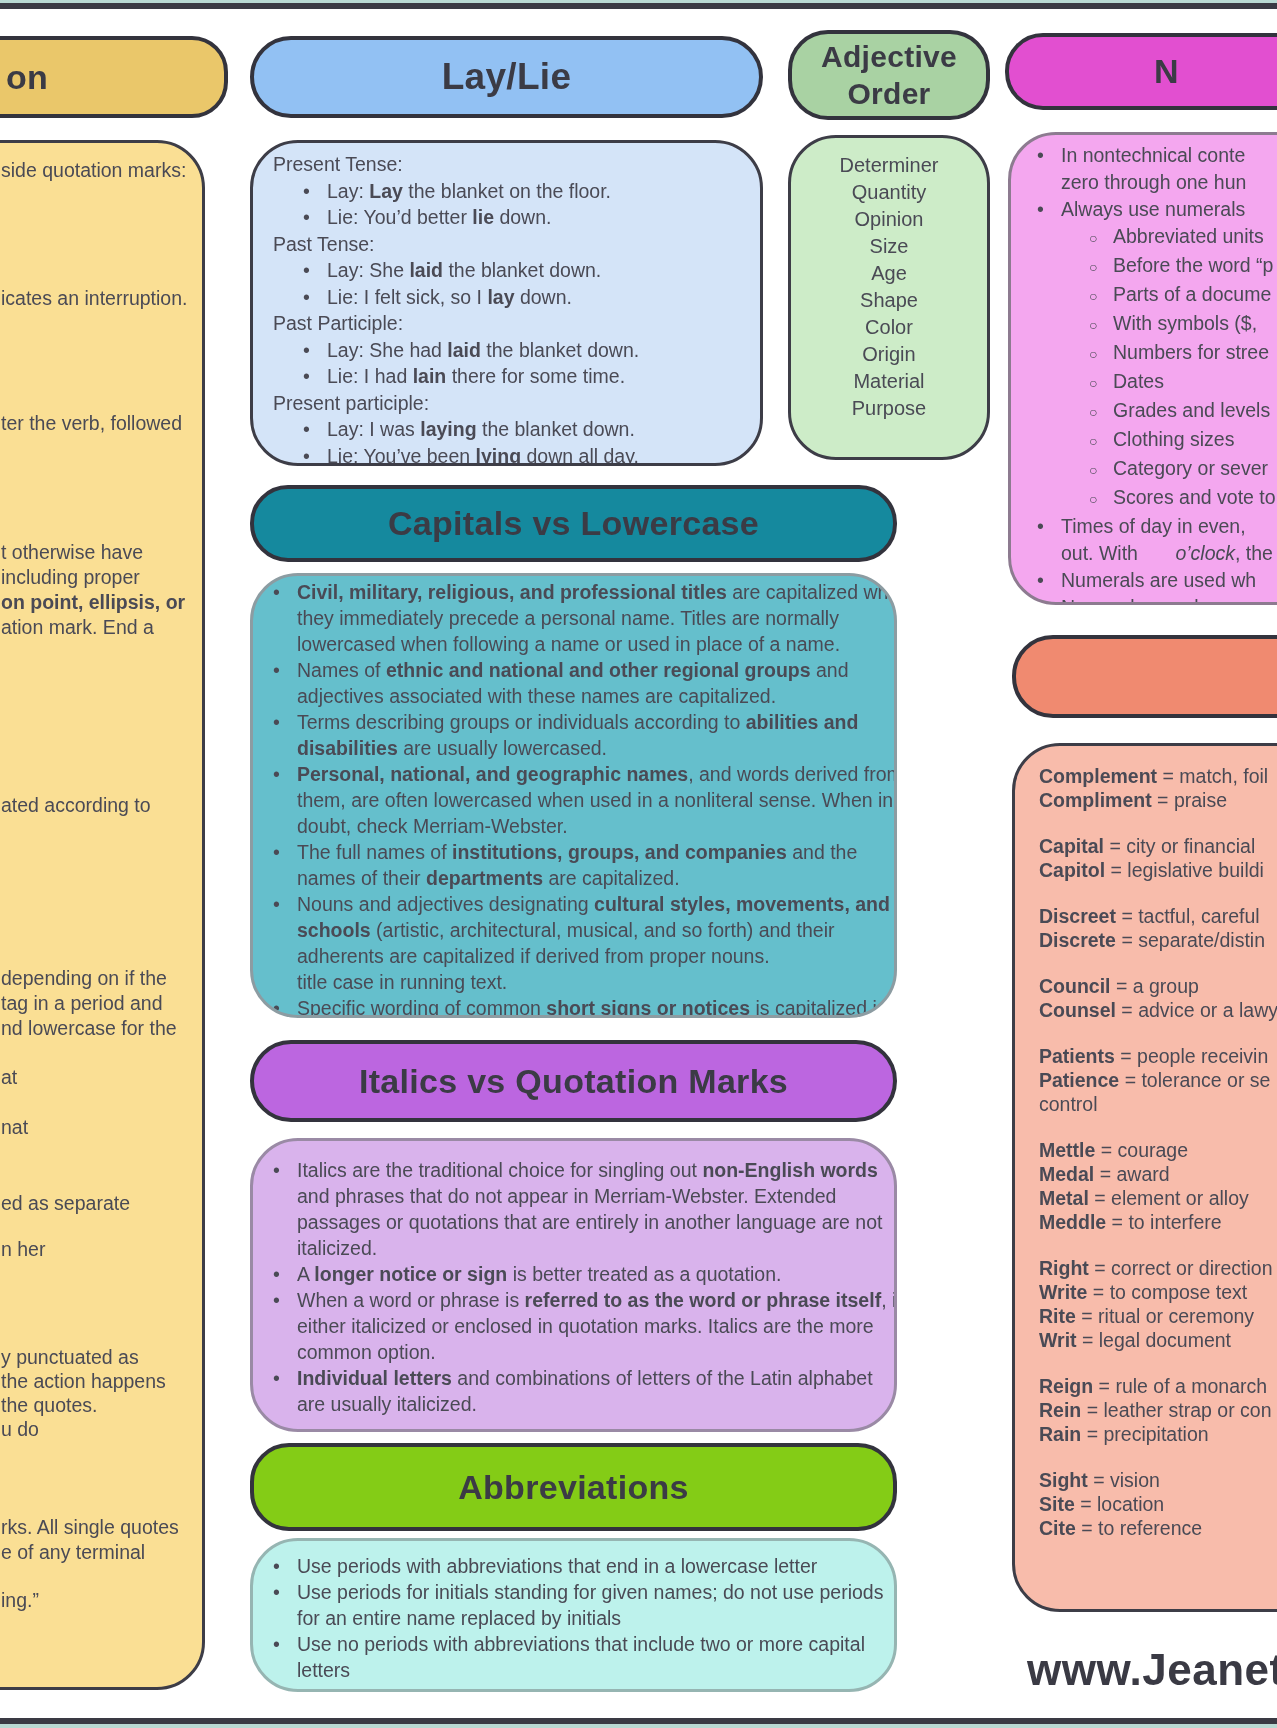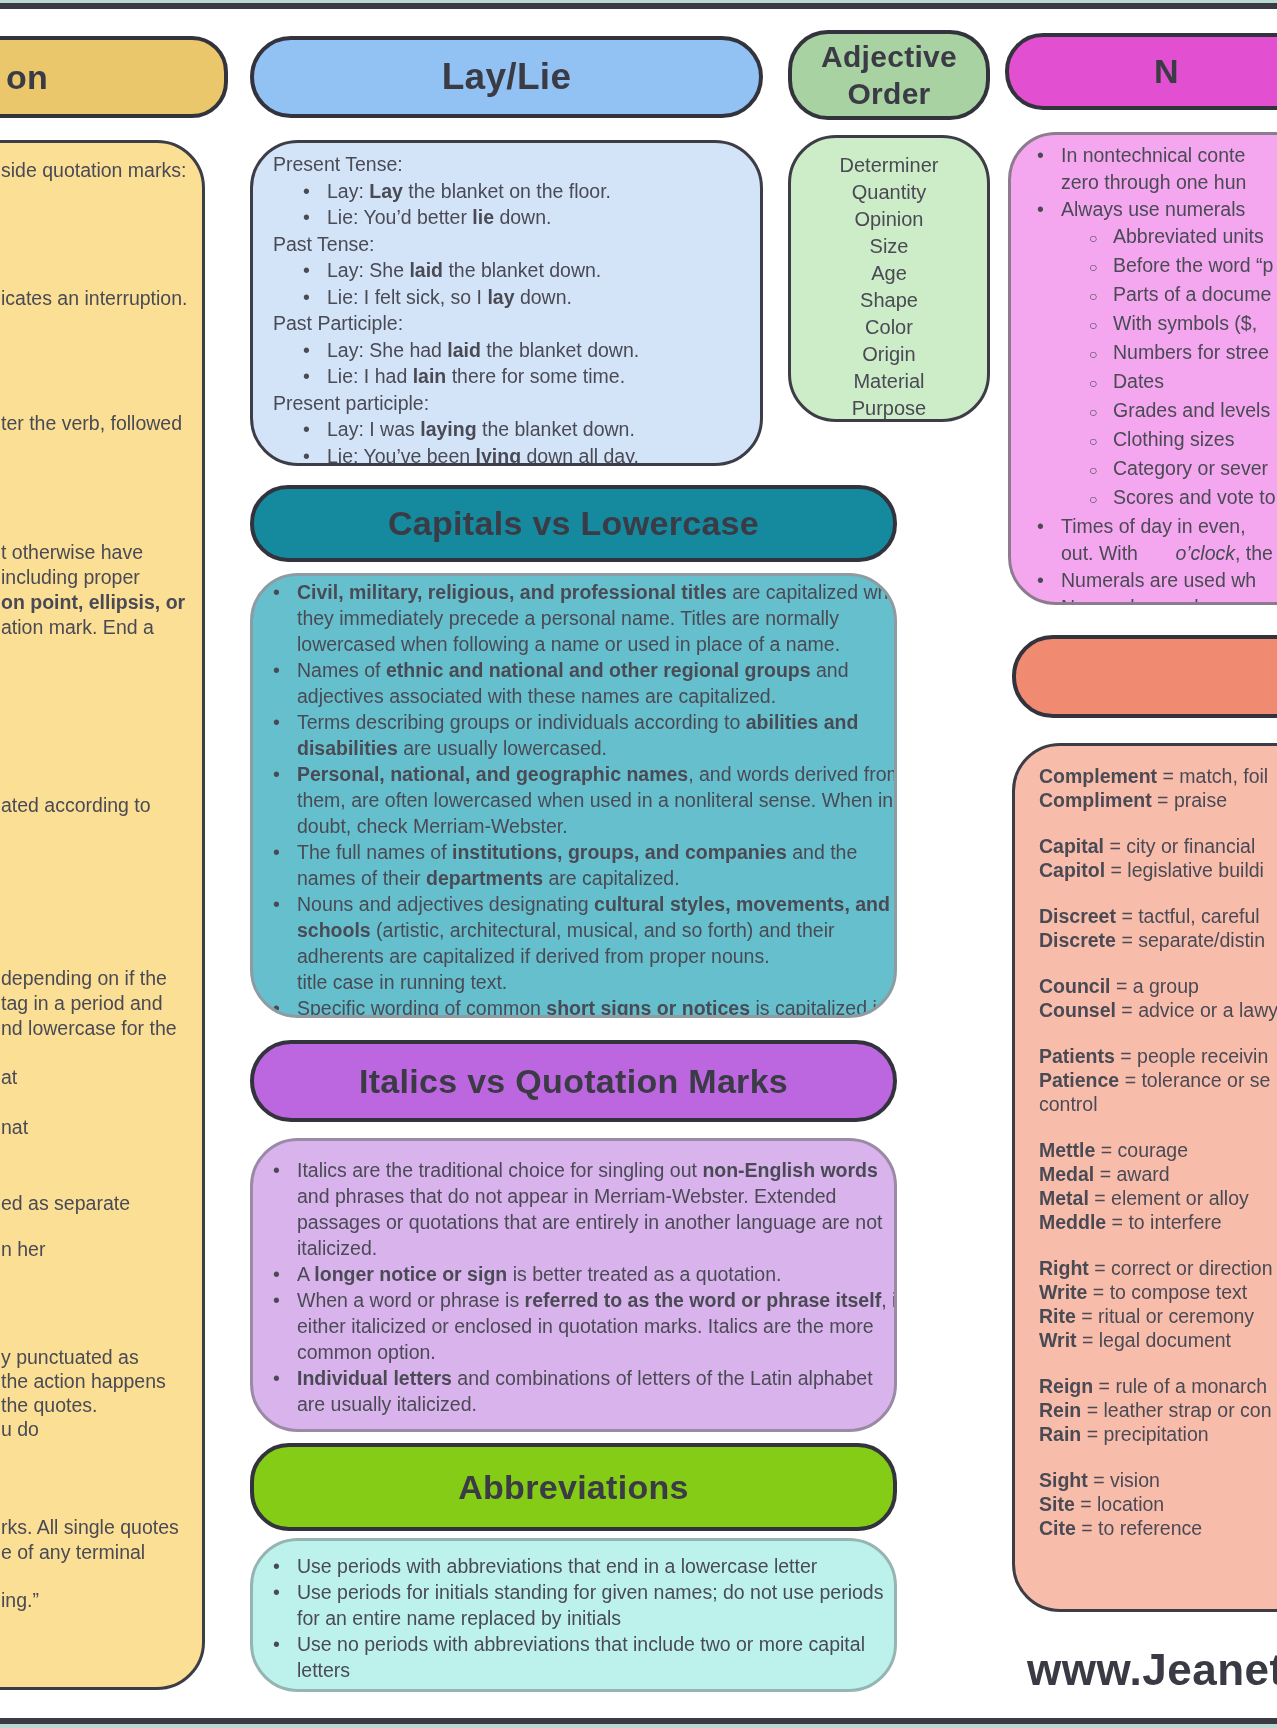--- a/index.html
+++ b/index.html
@@ -34,21 +34,21 @@
 
   
   #laylie-hdr{left:250px;top:36px;width:513px;height:82px;background:#92c1f3;border-radius:41px;font-size:37px;}
   #laylie-panel{left:250px;top:140px;width:513px;height:326px;background:#d4e4f8;border-color:#3d3d47;
                 padding:8px 28px 0 20px;line-height:26.5px;}
   #laylie-panel .b1{padding-left:30px;}
 
   
   #adj-hdr{left:788px;top:30px;width:202px;height:90px;background:#a9d2a3;border-radius:40px;
            font-size:30px;line-height:37px;text-align:right;flex-direction:column;}
-  #adj-panel{left:788px;top:135px;width:202px;height:287px;background:#cdecc8;border-color:#3d3d47;
+  #adj-panel{left:788px;top:135px;width:202px;height:325px;background:#cdecc8;border-color:#3d3d47;
              padding-top:14px;line-height:27px;text-align:center;font-size:20px;}
 
   
   #num-hdr{left:1005px;top:33px;width:560px;height:77px;background:#e24fd0;border-radius:38px;
            font-size:34px;justify-content:flex-start;}
   #num-hdr .frag-title{padding-left:145px;}
   #num-panel{left:1008px;top:132px;width:560px;height:473px;background:#f4a7ef;border-color:#8d7b90;
              padding:7px 0 0 26px;line-height:27px;}
 
   

